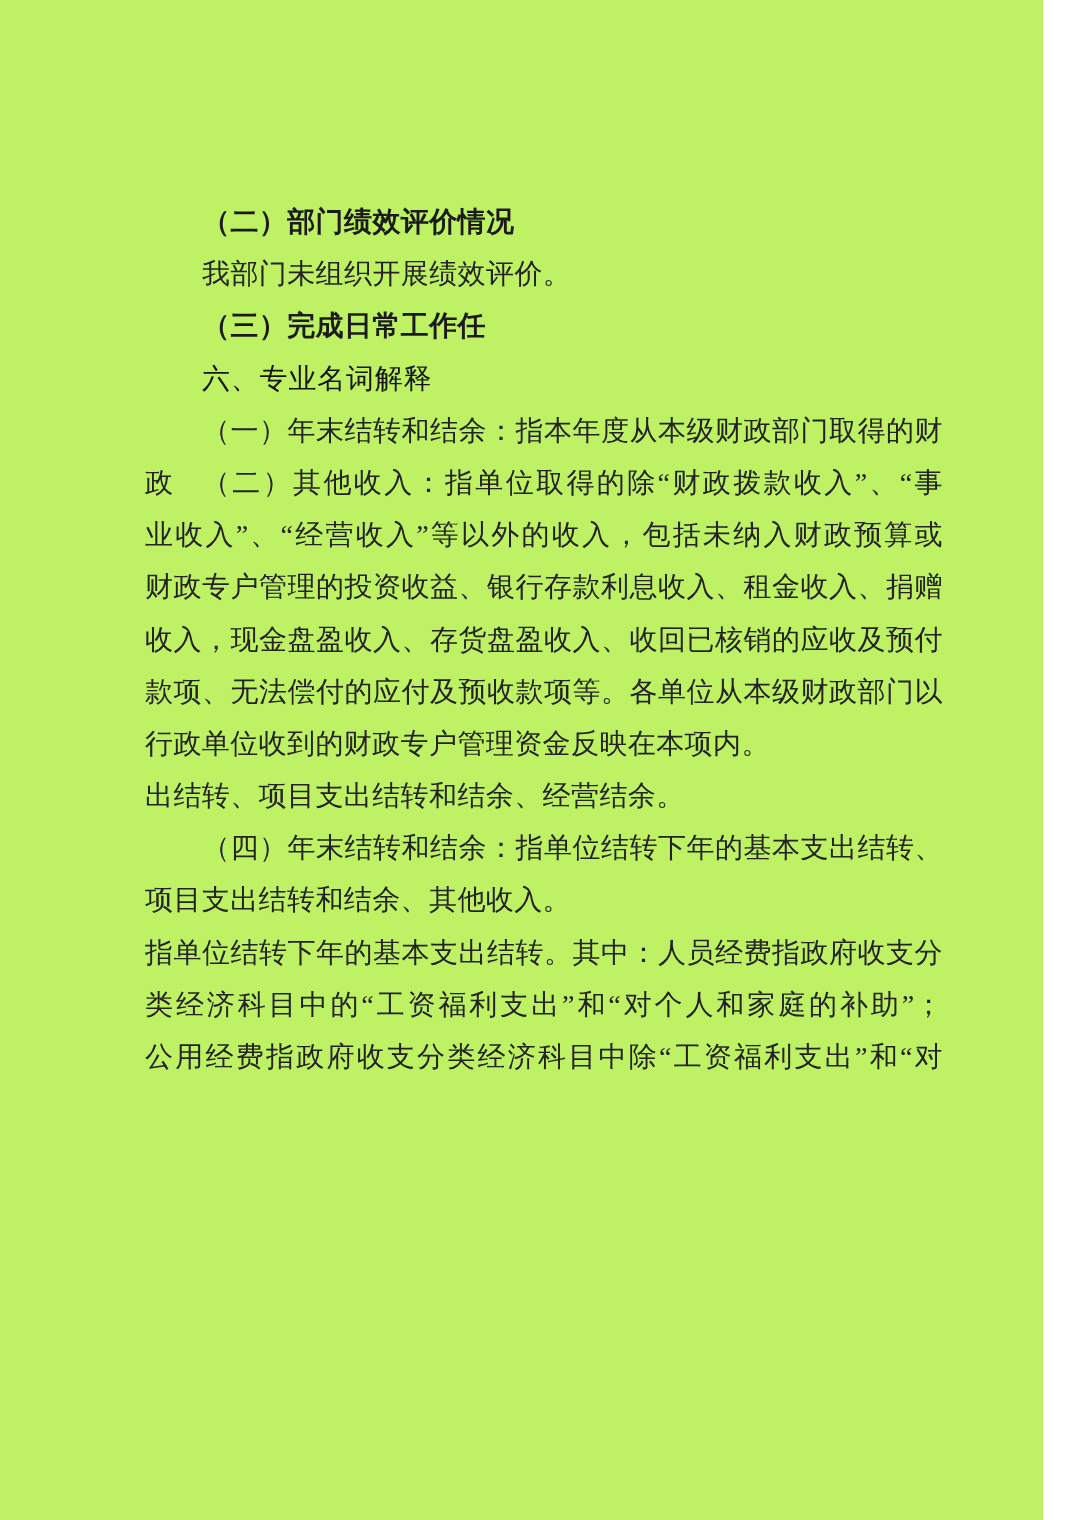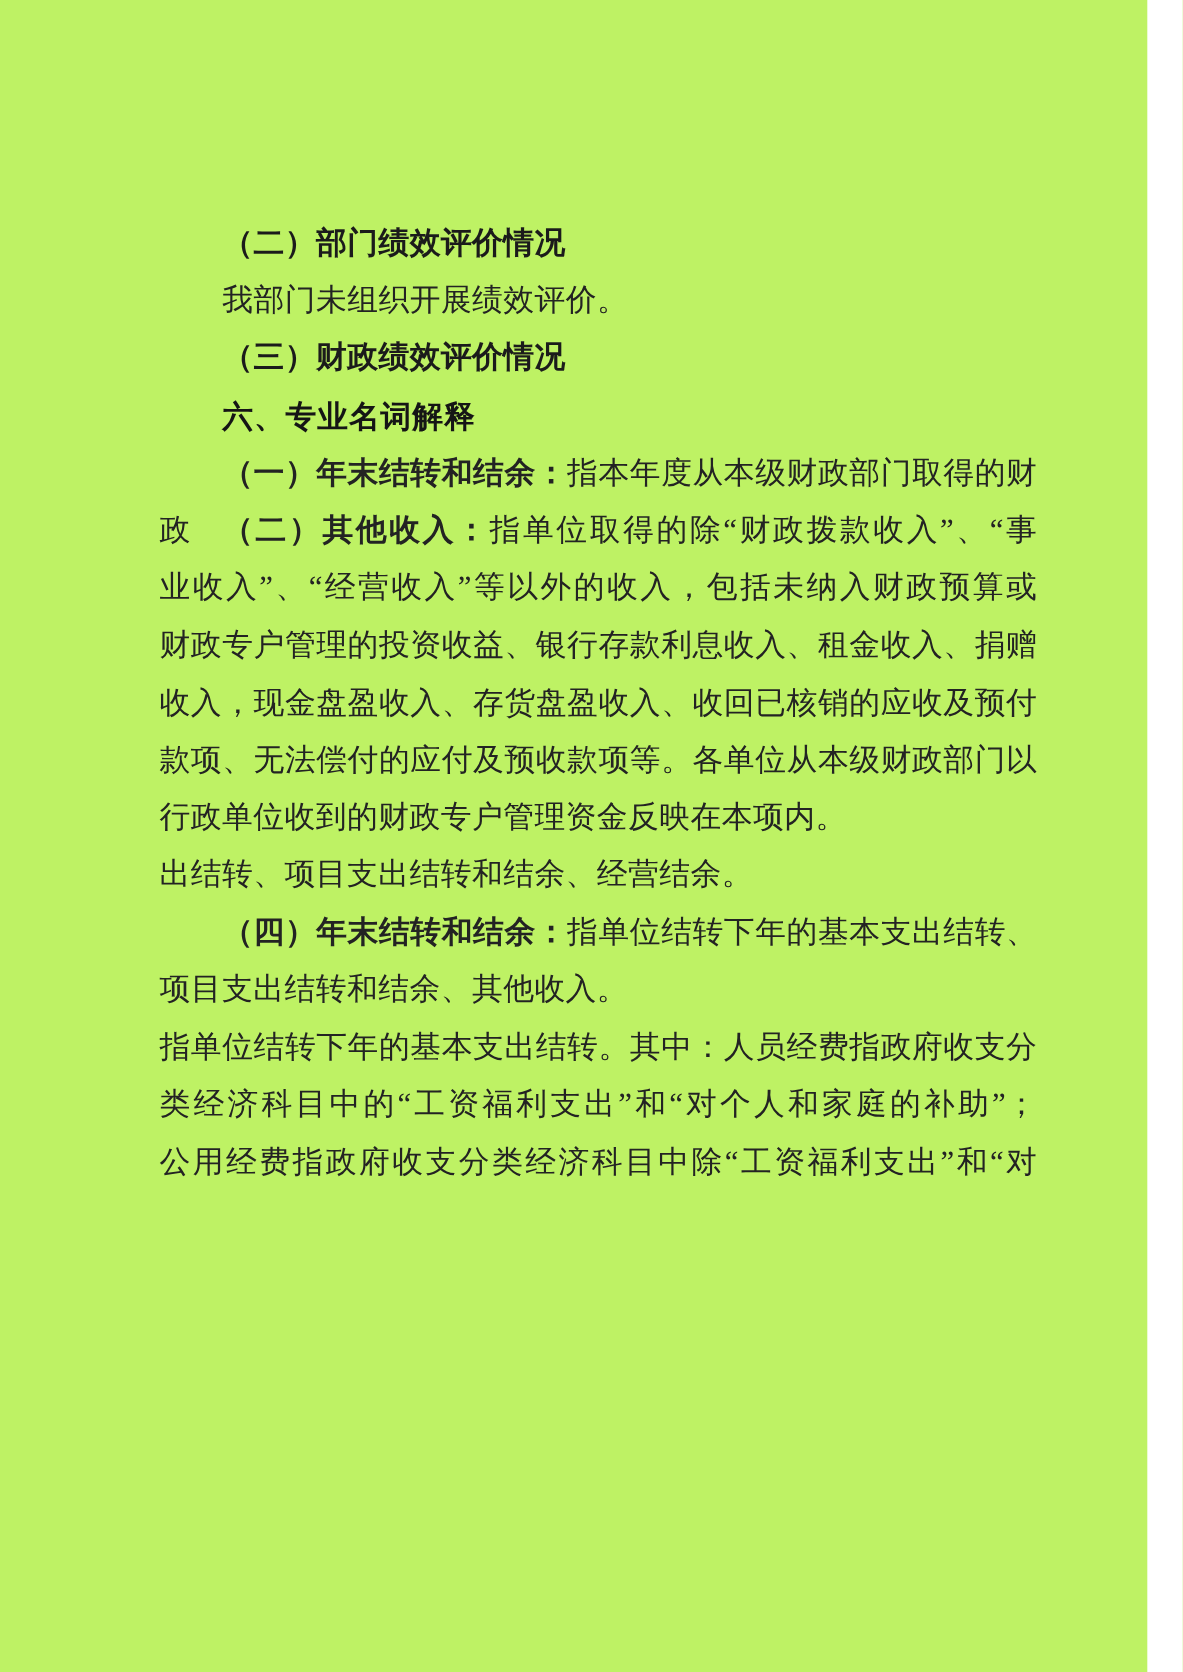--- a/index.html
+++ b/index.html
@@ -31,40 +31,40 @@
   }
   .line.fill {
     white-space: normal;
     text-align: justify;
     text-align-last: justify;
   }
   .line.indent {
     text-indent: 57px;
   }
   .seg { font-weight: normal; }
-  .seg.bold { font-weight: 700; }
+  .seg.bold { font-weight: 400; }
   .line.subhead .seg {
     font-weight: 700;
     color: #1b1b1b;
   }
   .line.heading {
     font-family: "Liberation Sans", "DejaVu Sans", sans-serif;
     font-weight: 700;
     color: #151515;
     letter-spacing: 0.8px;
   }
 </style>
 </head>
 <body>
 
 <div class="page">
   <div class="doc" style="color: rgb(35, 35, 35);">
       <div class="line subhead indent"><span class="seg bold">（二）部门绩效评价情况</span></div>
       <div class="line body indent"><span class="seg">我部门未组织开展绩效评价。</span></div>
-      <div class="line subhead indent"><span class="seg bold">（三）财政绩效评价情况</span></div>
+      <div class="line subhead indent"><span class="seg bold">（三）完成日常工作任</span></div>
       <div class="line heading indent"><span class="seg bold">六、专业名词解释</span></div>
       <div class="line body indent fill"><span class="seg bold">（一）年末结转和结余：</span><span class="seg">指本年度从本级财政部门取得的财政</span></div>
       <div class="line body indent fill"><span class="seg bold">（二）其他收入：</span><span class="seg">指单位取得的除“财政拨款收入”、“事</span></div>
       <div class="line body fill"><span class="seg">业收入”、“经营收入”等以外的收入，包括未纳入财政预算或</span></div>
       <div class="line body fill"><span class="seg">财政专户管理的投资收益、银行存款利息收入、租金收入、捐赠</span></div>
       <div class="line body fill"><span class="seg">收入，现金盘盈收入、存货盘盈收入、收回已核销的应收及预付</span></div>
       <div class="line body fill"><span class="seg">款项、无法偿付的应付及预收款项等。各单位从本级财政部门以</span></div>
       <div class="line body"><span class="seg">行政单位收到的财政专户管理资金反映在本项内。</span></div>
       <div class="line body"><span class="seg">出结转、项目支出结转和结余、经营结余。</span></div>
       <div class="line body indent fill"><span class="seg bold">（四）年末结转和结余：</span><span class="seg">指单位结转下年的基本支出结转、</span></div>

